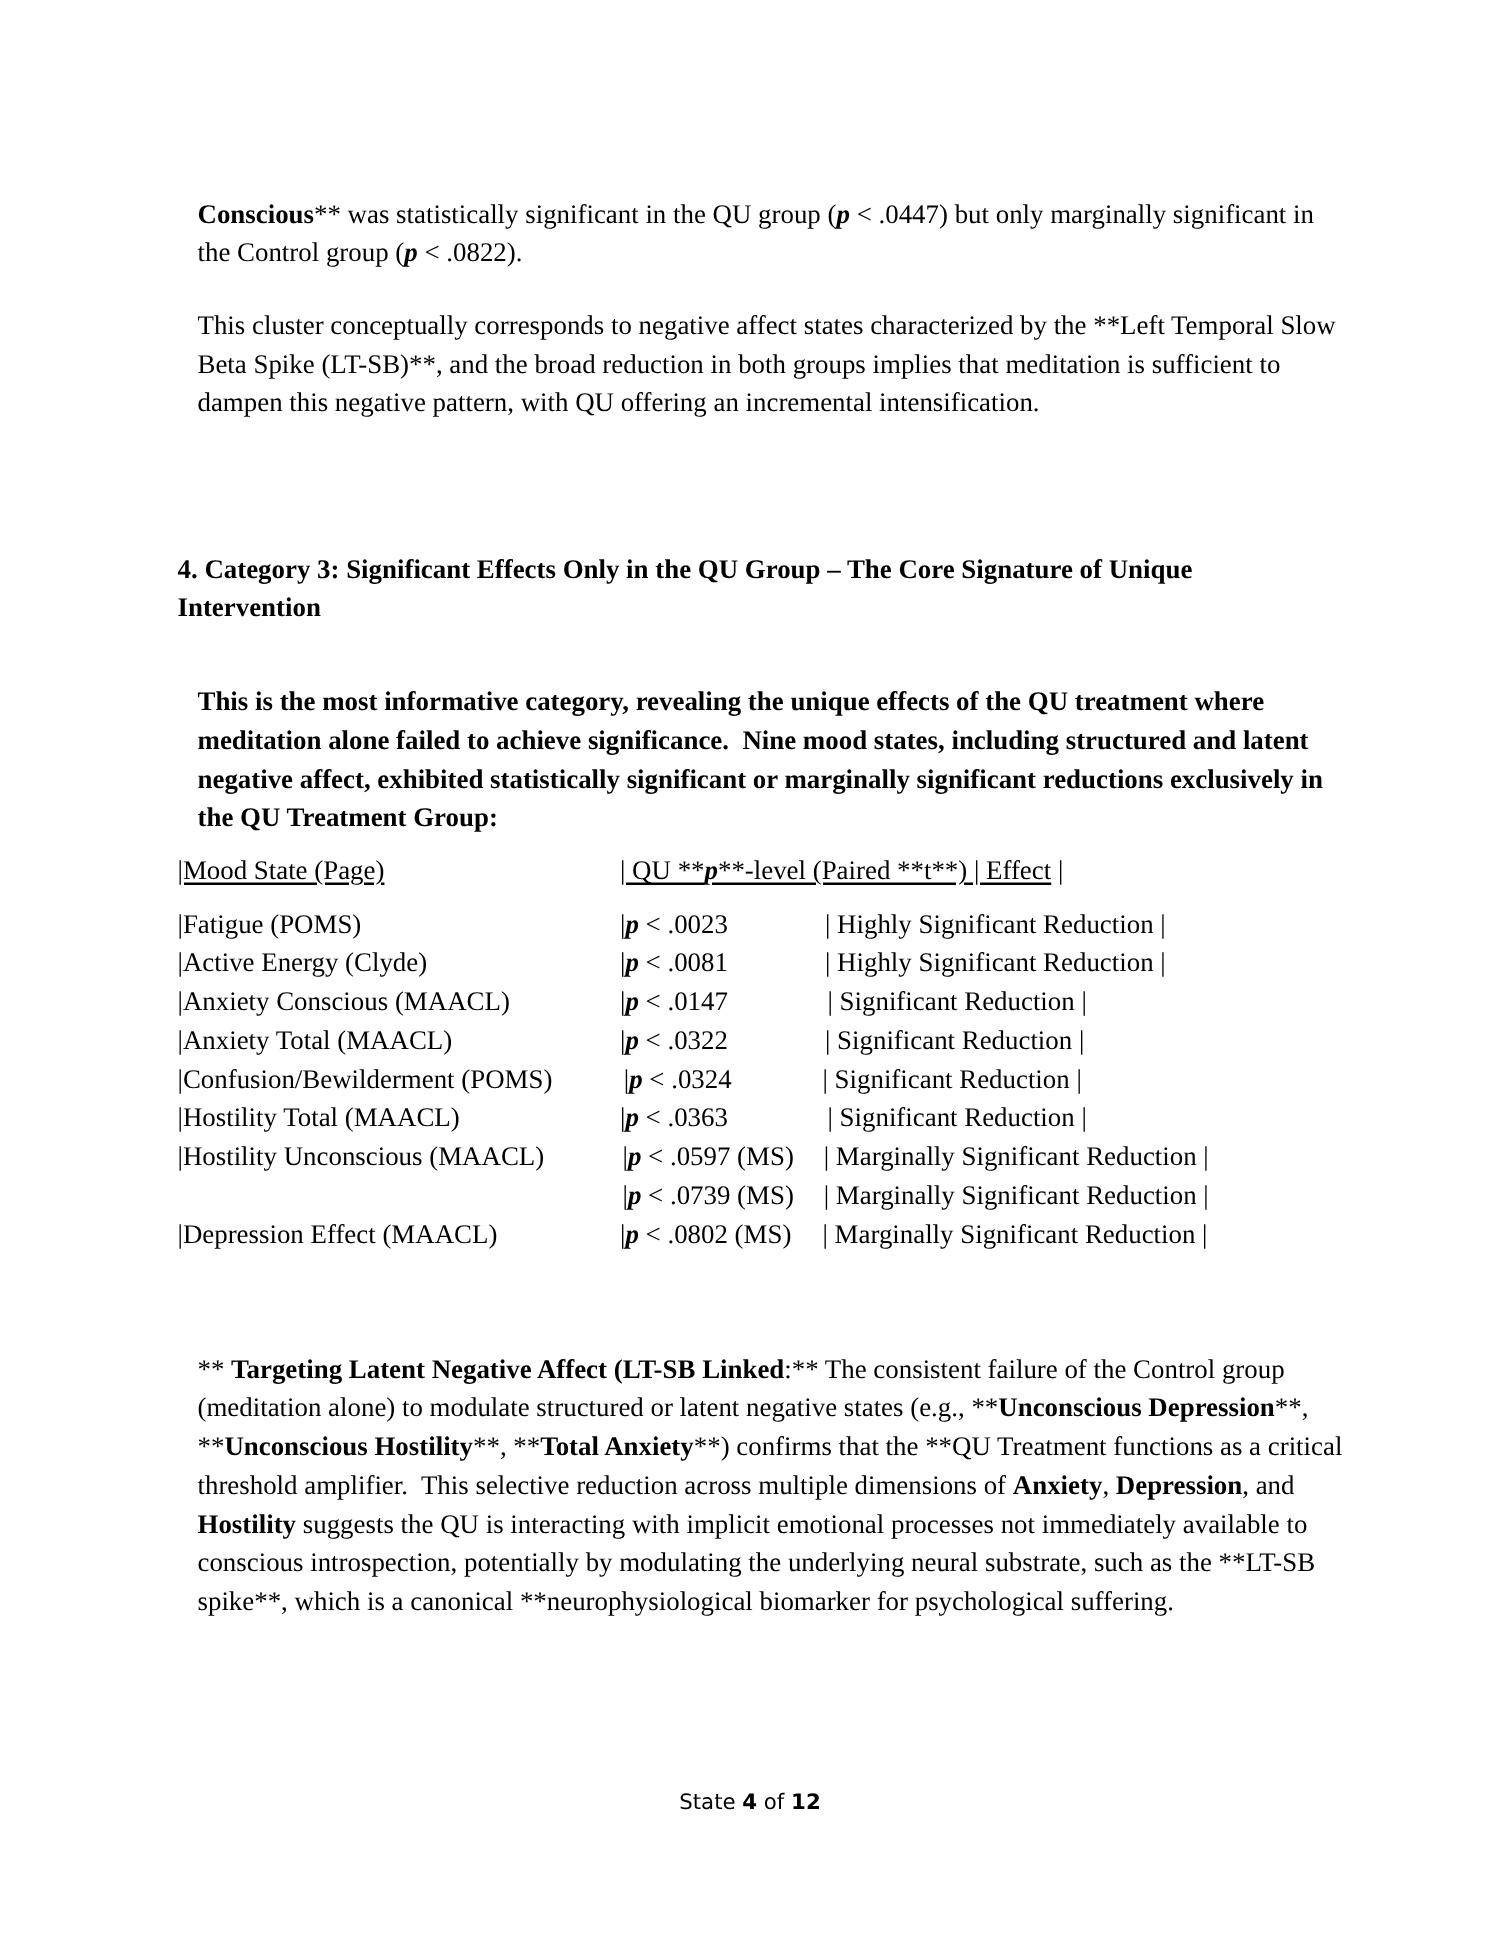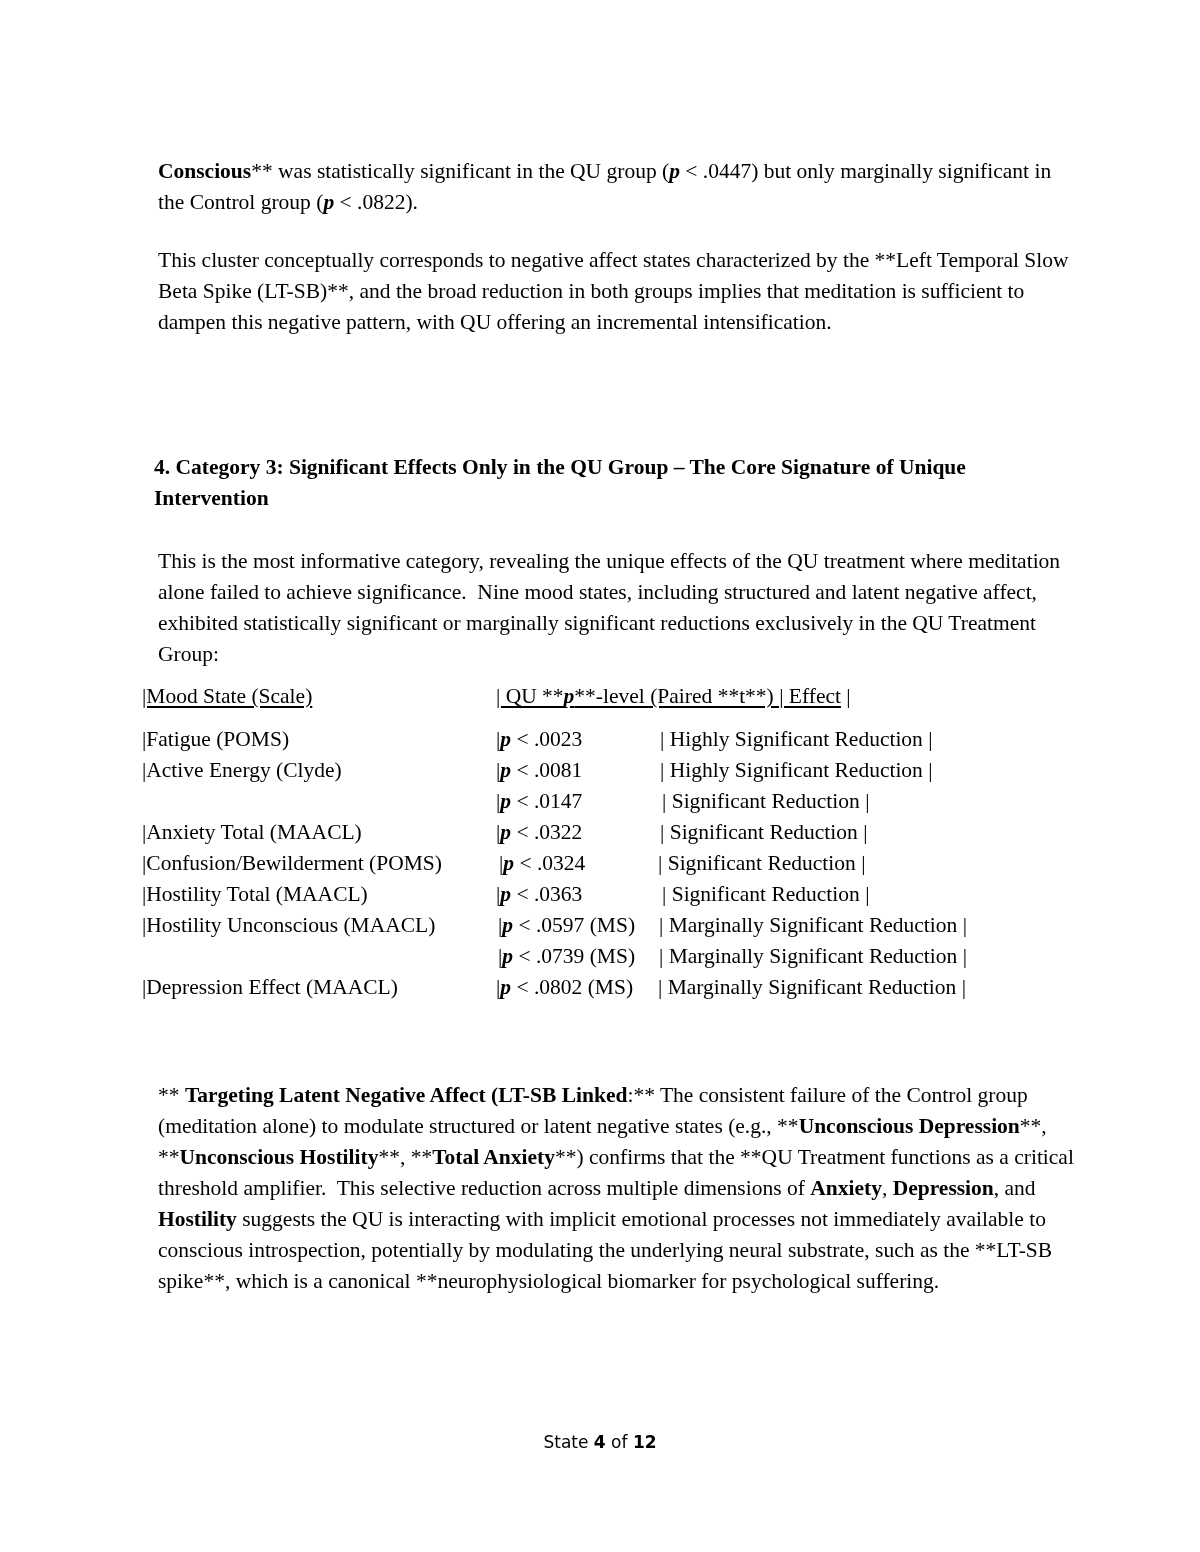--- a/index.html
+++ b/index.html
@@ -28,21 +28,21 @@
       width: 920px;
       line-height: 31px;
       margin: 16px;
     }
     .heading {
       position: absolute;
       left: 0;
       width: 920px;
       line-height: 31px;
       font-weight: bold;
-      margin: 12px;
+      margin: 0;
     }
     b { font-weight: bold; }
     .pv { font-weight: bold; font-style: italic; }
 
     .table {
       position: absolute;
       left: 0;
       top: 681px;
       width: 920px;
     }
@@ -83,39 +83,40 @@
 <body>
 
 <div class="page">
 
   <p class="para" style="top:140px;"><b>Conscious</b><span>** was statistically significant in the QU group (</span><span class="pv">p</span><span> &lt; .0447) but only marginally significant in the Control group (</span><span class="pv">p</span><span> &lt; .0822).</span></p>
 
   <p class="para" style="top:229px;">This cluster conceptually corresponds to negative affect states characterized by the **Left Temporal Slow Beta Spike (LT-SB)**, and the broad reduction in both groups implies that meditation is sufficient to dampen this negative pattern, with QU offering an incremental intensification.</p>
 
   <h2 class="heading" style="top:440px; font-size:21.5px;">4. Category 3: Significant Effects Only in the QU Group – The Core Signature of Unique Intervention</h2>
 
-  <p class="para" style="top:530px;">This is the most informative category, revealing the unique effects of the QU treatment where meditation alone failed to achieve significance.&nbsp; Nine mood states, including structured and latent negative affect, exhibited statistically significant or marginally significant reductions exclusively in the QU Treatment Group:</p>
+  <p class="para" style="top:530px;font-weight:bold;">This is the most informative category, revealing the unique effects of the QU treatment where meditation alone failed to achieve significance.&nbsp; Nine mood states, including structured and latent negative affect, exhibited statistically significant or marginally significant reductions exclusively in the QU Treatment Group:</p>
 
   <div class="table">
     <div class="trow thead-row">
-      <span class="cell c1 ul" style="width:354px; display:inline-block;">|Mood State (Scale)</span>
+      <span class="cell c1 ul" style="width:354px; display:inline-block;">|Mood State (Page)</span>
       <span class="cell c2"><span class="ul">| QU **</span><span class="ul pv">p</span><span class="ul">**-level (Paired **t**) | Effect</span><span> |</span></span>
     </div>
 
     <div class="trow">
       <span class="cell c1">|Fatigue (POMS)</span>
       <span class="cell c2"><span>|</span><span class="pv">p</span><span> &lt; .0023</span></span>
       <span class="cell c3">| Highly Significant Reduction |</span>
     </div>
     <div class="trow">
       <span class="cell c1">|Active Energy (Clyde)</span>
       <span class="cell c2"><span>|</span><span class="pv">p</span><span> &lt; .0081</span></span>
       <span class="cell c3">| Highly Significant Reduction |</span>
     </div>
     <div class="trow">
+      <span class="cell c1">|Anxiety Conscious (MAACL)</span>
       <span class="cell c2"><span>|</span><span class="pv">p</span><span> &lt; .0147</span></span>
       <span class="cell c3" style="left:520px;">| Significant Reduction |</span>
     </div>
     <div class="trow">
       <span class="cell c1">|Anxiety Total (MAACL)</span>
       <span class="cell c2"><span>|</span><span class="pv">p</span><span> &lt; .0322</span></span>
       <span class="cell c3">| Significant Reduction |</span>
     </div>
     <div class="trow">
       <span class="cell c1">|Confusion/Bewilderment (POMS)</span>

